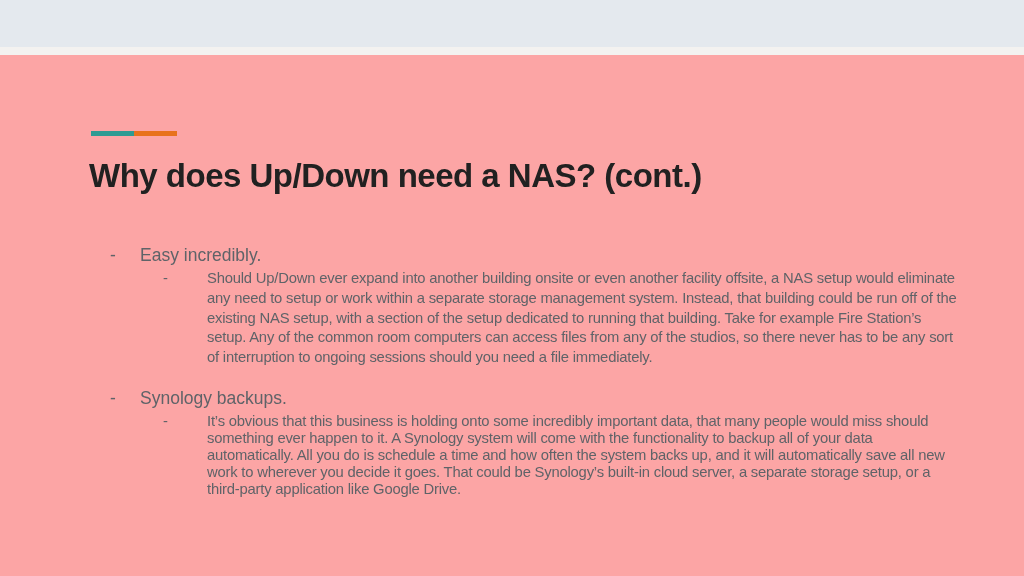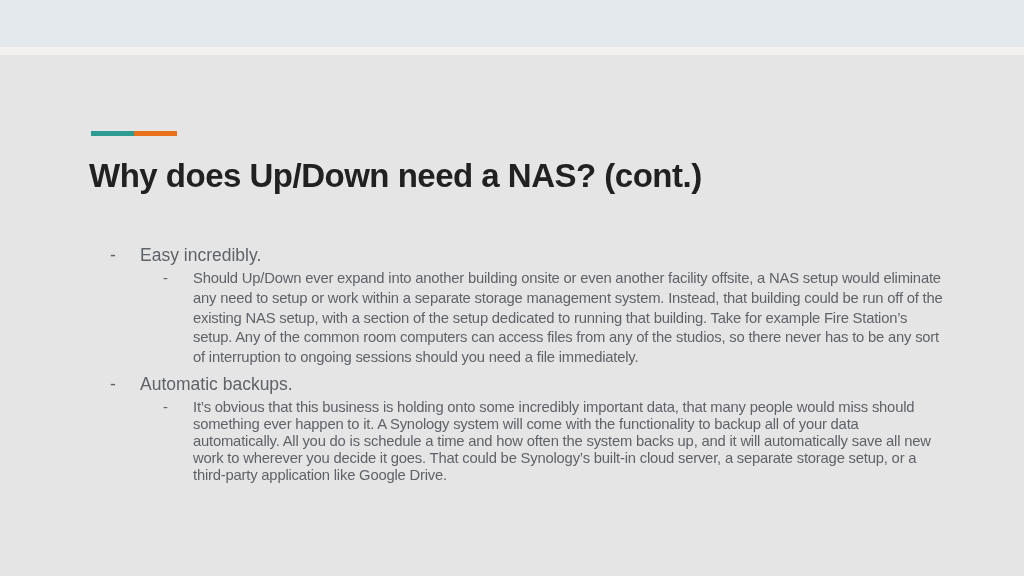--- a/index.html
+++ b/index.html
@@ -4,21 +4,21 @@
 <style>
   html, body {
     margin: 0;
     padding: 0;
     background: #ffffff;
   }
   .slide {
     position: relative;
     width: 1024px;
     height: 576px;
-    background: #e5e5e5;
+    background: #fca5a5;
     overflow: hidden;
     font-family: "Liberation Sans", "DejaVu Sans", sans-serif;
   }
   .top-band {
     position: absolute;
     left: 0; top: 0;
     width: 1024px; height: 47px;
   }
   .top-strip {
     position: absolute;
@@ -63,21 +63,21 @@
     align-items: flex-start;
     font-size: 14.8px;
     letter-spacing: -0.2px;
   }
   .l2-marker {
     flex: 0 0 28px;
     margin-left: 73px;
     font-size: 14.8px;
   }
   .l2-body {
-    margin: 2px;
+    margin: 16px;
     flex: 0 0 755px;
     max-width: 755px;
   }
   .para-normal { line-height: 19.8px; margin-top: 3px; }
   .para-tight  { line-height: 16.9px; margin-top: 4px; }
   .group-2 { margin-top: 3px; }
 </style>
 </head>
 <body>
 
@@ -103,21 +103,21 @@
       </div>
       <div class="l2-row">
         <span class="l2-marker para-normal">-</span>
         <p class="l2-body para-normal">Should Up/Down ever expand into another building onsite or even another facility offsite, a NAS setup would eliminate any need to setup or work within a separate storage management system. Instead, that building could be run off of the existing NAS setup, with a section of the setup dedicated to running that building. Take for example Fire Station’s setup. Any of the common room computers can access files from any of the studios, so there never has to be any sort of interruption to ongoing sessions should you need a file immediately.</p>
       </div>
     </div>
 
     <div class="bullet-group group-2">
       <div class="l1-row">
         <span class="l1-marker">-</span>
-        <span class="l1-label">Automatic backups.</span>
+        <span class="l1-label">Synology backups.</span>
       </div>
       <div class="l2-row">
         <span class="l2-marker para-tight">-</span>
         <p class="l2-body para-tight">It’s obvious that this business is holding onto some incredibly important data, that many people would miss should something ever happen to it. A Synology system will come with the functionality to backup all of your data automatically. All you do is schedule a time and how often the system backs up, and it will automatically save all new work to wherever you decide it goes. That could be Synology’s built-in cloud server, a separate storage setup, or a third-party application like Google Drive.</p>
       </div>
     </div>
 
   </div>
 </div>
 

